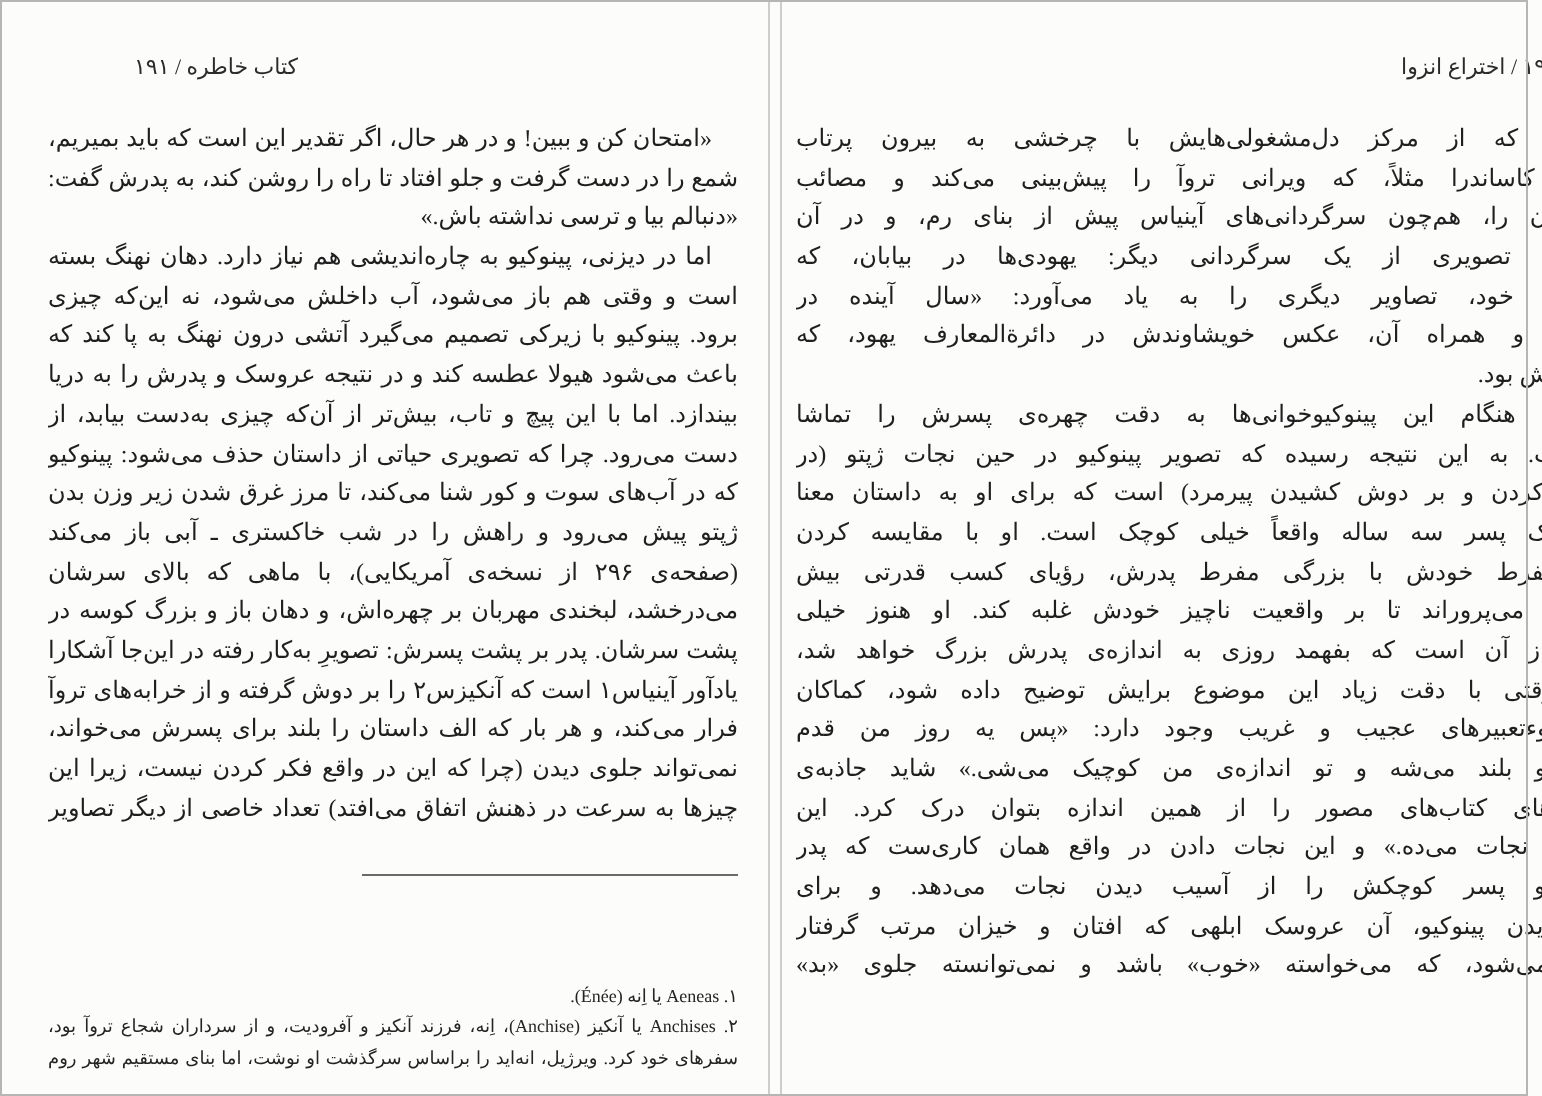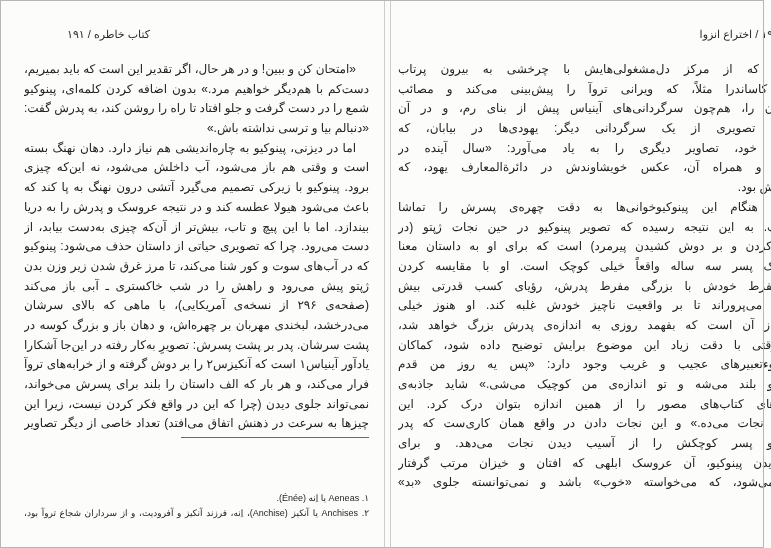--- a/index.html
+++ b/index.html
@@ -1,19 +1,19 @@
 <!DOCTYPE html>
 <html lang="fa"><head>
 <meta charset="utf-8">
 <style>
   html,body{margin:0;padding:0;background:#ffffff;}
   .canvas{
     position:relative;width:771px;height:548px;overflow:hidden;
     background:#fcfcfb;color:#1f1f1f;
-    font-family:Liberation Sans, sans-serif;
+    font-family:Liberation Serif, serif;
   }
   .frame{position:absolute;left:0;top:0;right:7px;bottom:0;border:1px solid #b6b6b6;}
   .spine{position:absolute;left:384px;top:0;bottom:0;width:5px;
          border-left:1px solid #cdcdcd;border-right:1px solid #cdcdcd;background:#fcfcfb;}
   .page{position:absolute;top:0;height:548px;direction:rtl;}
   .page.left{left:1px;width:383px;}
   .page.right{left:390px;width:452px;}
   .runhead{position:absolute;top:27px;font-size:11px;line-height:14px;color:#2b2b2b;white-space:nowrap;}
   .left .runhead{left:66px;}
   .right .runhead{right:63px;}
@@ -30,21 +30,20 @@
 </style>
 </head>
 <body>
 
 <div class="canvas">
 
   <div class="page left">
     <div class="runhead">کتاب خاطره / ۱۹۱</div>
     <div class="textblock">
         <div class="tl ind">«امتحان کن و ببین! و در هر حال، اگر تقدیر این است که باید بمیریم،</div>
-        <div class="tl">دست‌کم با هم‌دیگر خواهیم مرد.» بدون اضافه کردن کلمه‌ای، پینوکیو</div>
         <div class="tl">شمع را در دست گرفت و جلو افتاد تا راه را روشن کند، به پدرش گفت:</div>
         <div class="tl end">«دنبالم بیا و ترسی نداشته باش.»</div>
         <div class="tl ind">اما در دیزنی، پینوکیو به چاره‌اندیشی هم نیاز دارد. دهان نهنگ بسته</div>
         <div class="tl">است و وقتی هم باز می‌شود، آب داخلش می‌شود، نه این‌که چیزی بیرون</div>
         <div class="tl">برود. پینوکیو با زیرکی تصمیم می‌گیرد آتشی درون نهنگ به پا کند که</div>
         <div class="tl">باعث می‌شود هیولا عطسه کند و در نتیجه عروسک و پدرش را به دریا</div>
         <div class="tl">بیندازد. اما با این پیچ و تاب، بیش‌تر از آن‌که چیزی به‌دست بیابد، از</div>
         <div class="tl">دست می‌رود. چرا که تصویری حیاتی از داستان حذف می‌شود: پینوکیو</div>
         <div class="tl">که در آب‌های سوت و کور شنا می‌کند، تا مرز غرق شدن زیر وزن بدن</div>
         <div class="tl">ژپتو پیش می‌رود و راهش را در شب خاکستری ـ آبی باز می‌کند</div>
@@ -53,20 +52,21 @@
         <div class="tl">پشت سرشان. پدر بر پشت پسرش: تصویرِ به‌کار رفته در این‌جا آشکارا</div>
         <div class="tl">یادآور آینیاس۱ است که آنکیزس۲ را بر دوش گرفته و از خرابه‌های تروآ</div>
         <div class="tl">فرار می‌کند، و هر بار که الف داستان را بلند برای پسرش می‌خواند،</div>
         <div class="tl">نمی‌تواند جلوی دیدن (چرا که این در واقع فکر کردن نیست، زیرا این</div>
         <div class="tl">چیزها به سرعت در ذهنش اتفاق می‌افتد) تعداد خاصی از دیگر تصاویر</div>
       </div>
     <div class="footrule"></div>
     <div class="footnotes">
         <div class="fl end">۱. Aeneas یا اِنه (Énée).</div>
         <div class="fl">۲. Anchises یا آنکیز (Anchise)، اِنه، فرزند آنکیز و آفرودیت، و از سرداران شجاع تروآ بود،</div>
+        <div class="fl">سفرهای خود کرد. ویرژیل، انه‌اید را براساس سرگذشت او نوشت، اما بنای مستقیم شهر روم</div>
       </div>
   </div>
 
   <div class="spine"></div>
 
   <div class="page right">
     <div class="runhead">۱۹۲ / اختراع انزوا</div>
     <div class="textblock">
         <div class="tl">را بگیرد، که از مرکز دل‌مشغولی‌هایش با چرخشی به بیرون پرتاب</div>
         <div class="tl">می‌شوند: کاساندرا مثلاً، که ویرانی تروآ را پیش‌بینی می‌کند و مصائب</div>

